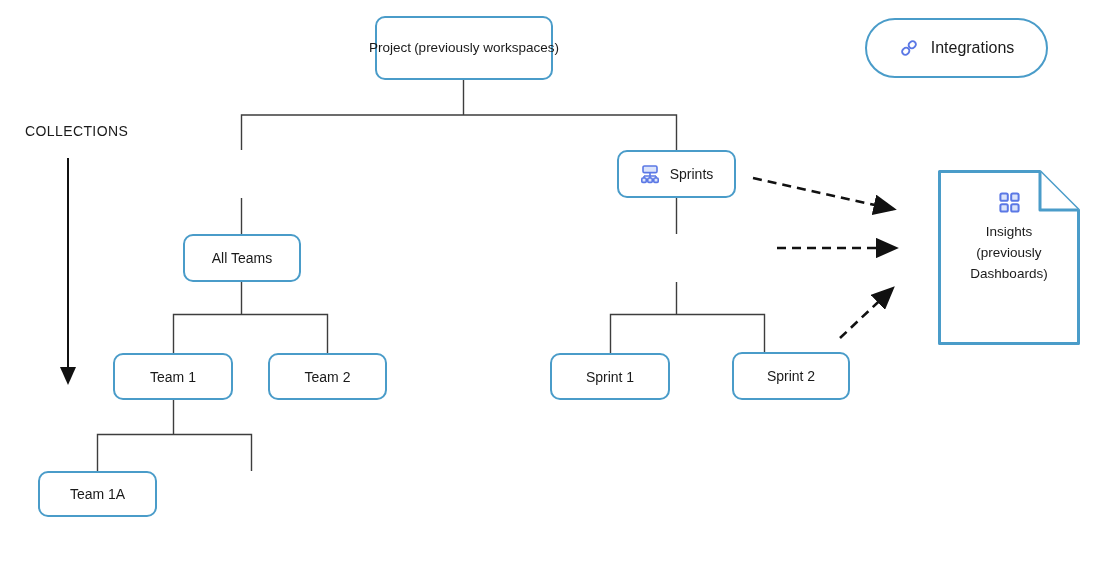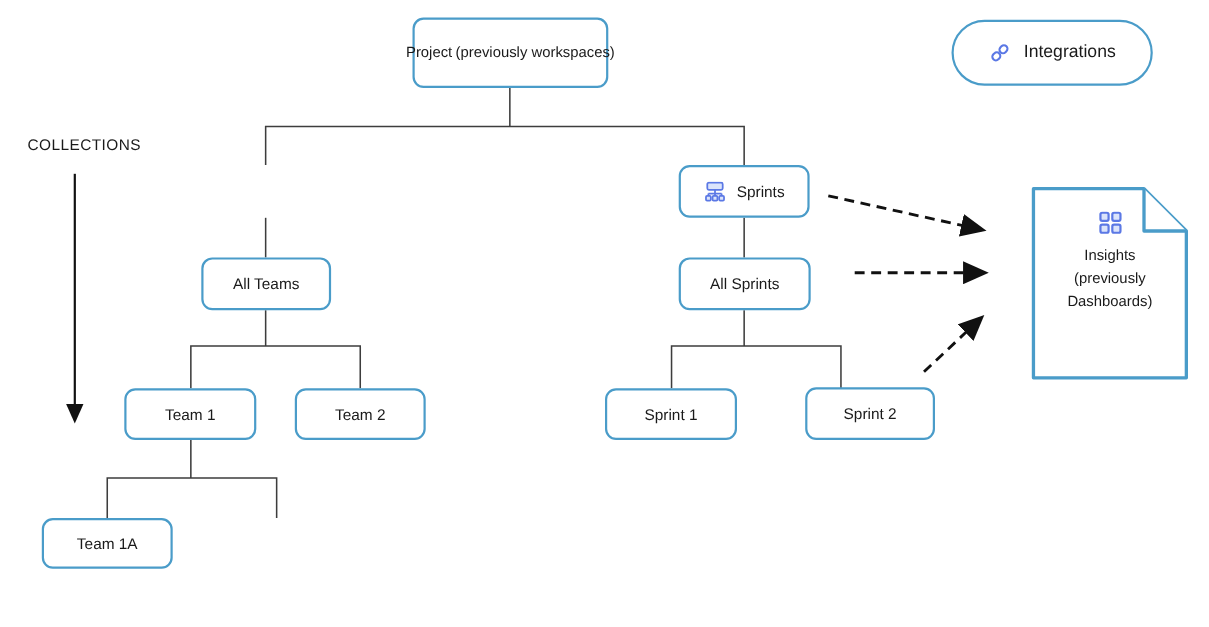--- a/index.html
+++ b/index.html
@@ -101,23 +101,20 @@
         </g>
       </svg>
     </span>
     <span>Sprints</span>
   </div>
 
   <div class="node" style="left:183px;top:234px;width:118px;height:48px;">
     <span>All Teams</span>
   </div>
 
-  <div class="node" style="left:617px;top:234px;width:120px;height:48px;">
-    <span>All Sprints</span>
-  </div>
 
   <div class="node" style="left:113px;top:353px;width:120px;height:47px;">
     <span>Team 1</span>
   </div>
   <div class="node" style="left:268px;top:353px;width:119px;height:47px;">
     <span>Team 2</span>
   </div>
 
   <div class="node" style="left:550px;top:353px;width:120px;height:47px;">
     <span>Sprint 1</span>

